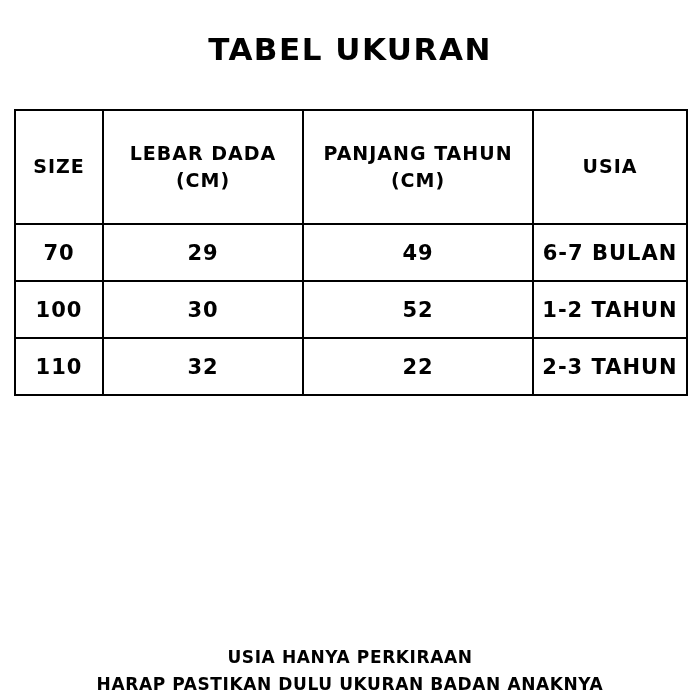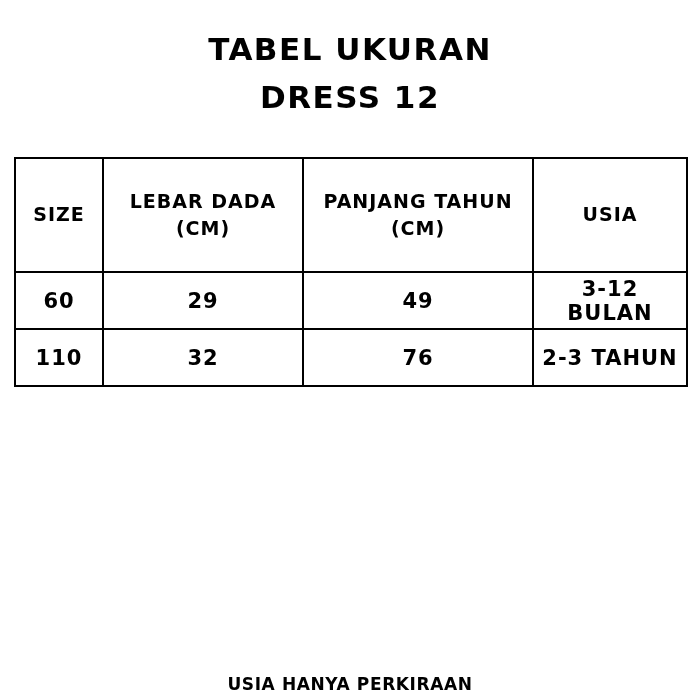--- a/index.html
+++ b/index.html
@@ -83,21 +83,20 @@
     text-transform: uppercase;
   }
 </style>
 </head>
 <body>
 
 <div class="page">
 
   <div class="title-block">
     <div class="title-line">TABEL UKURAN</div>
-    <div class="title-line">DRESS 12</div>
   </div>
 
   <div class="table-wrap">
     <table class="size-table">
       <colgroup>
         <col class="c1">
           <col class="c2">
           <col class="c3">
           <col class="c4">
       </colgroup>
@@ -114,32 +113,39 @@
             <span>PANJANG TAHUN</span>
             <span class="hdr-sub">(CM)</span>
           </th>
           <th>
             <span>USIA</span>
           </th>
         </tr>
       </thead>
       <tbody>
         <tr>
-          <td>60</td>
+          <td>70</td>
           <td>29</td>
           <td>49</td>
-          <td>3-12 BULAN</td>
+          <td>6-7 BULAN</td>
+        </tr>
+        <tr>
+          <td>100</td>
+          <td>30</td>
+          <td>52</td>
+          <td>1-2 TAHUN</td>
         </tr>
         <tr>
           <td>110</td>
           <td>32</td>
-          <td>76</td>
+          <td>22</td>
           <td>2-3 TAHUN</td>
         </tr>
       </tbody>
     </table>
   </div>
 
   <div class="footer">
     <div class="footer-line">USIA HANYA PERKIRAAN</div>
+    <div class="footer-line">HARAP PASTIKAN DULU UKURAN BADAN ANAKNYA</div>
   </div>
 
 </div>
 
 </body></html>

